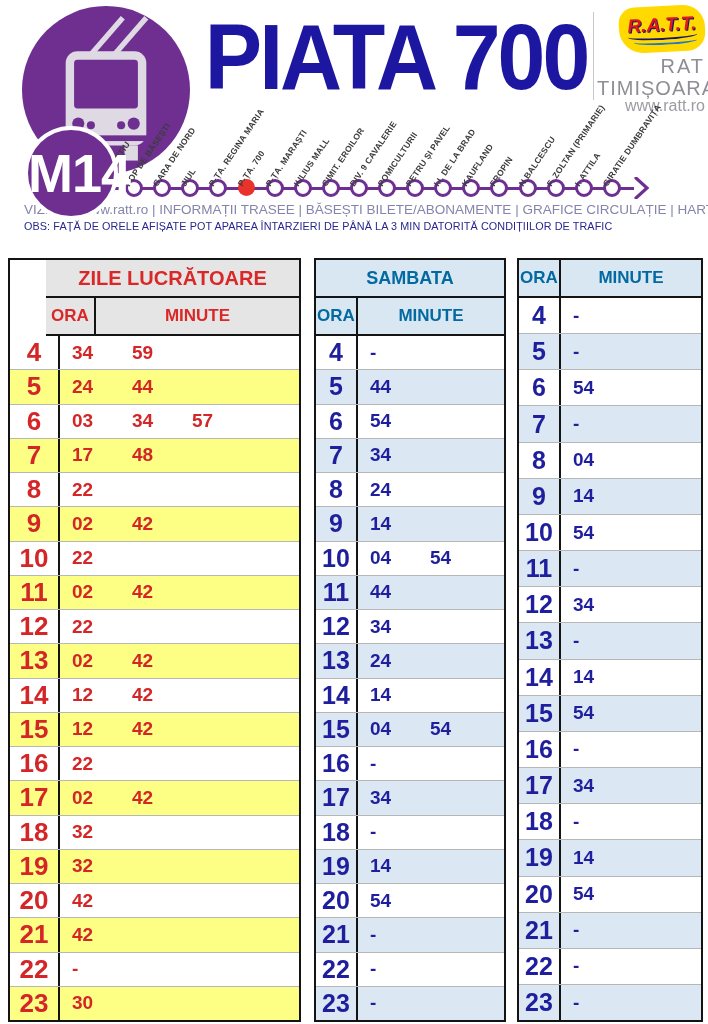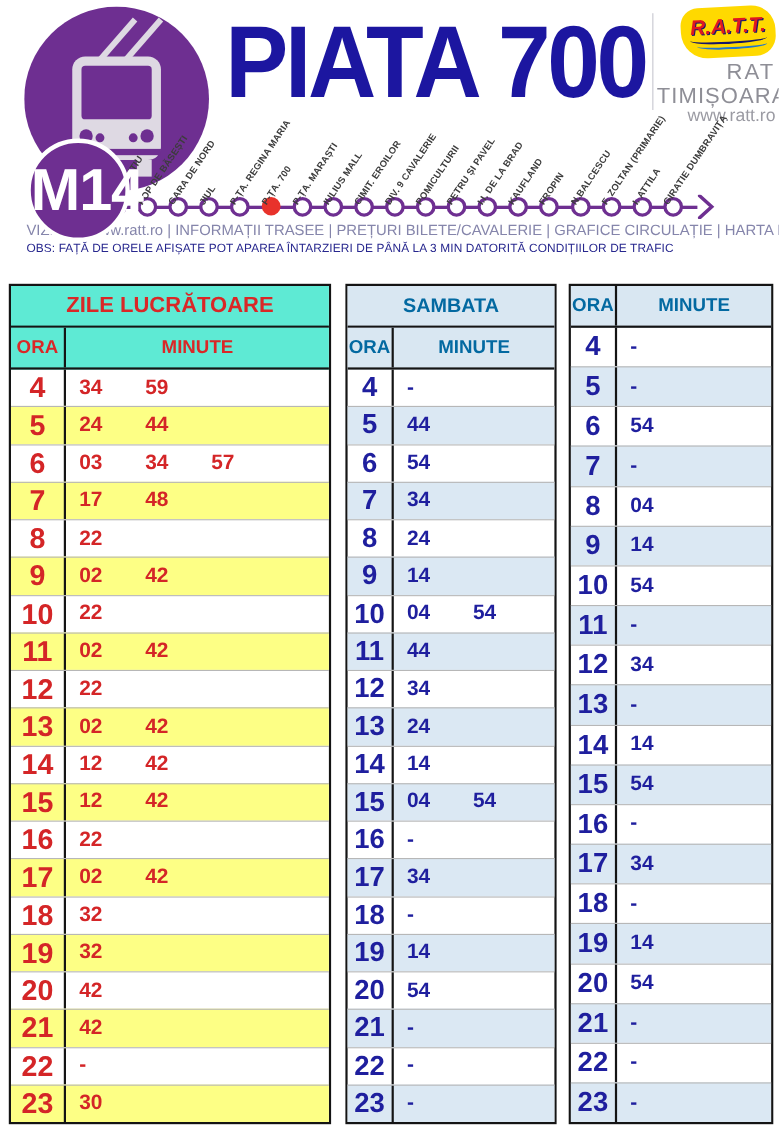--- a/index.html
+++ b/index.html
@@ -71,21 +71,21 @@
   .tt.t1{left:314px;width:192px;}
   .tt.t2{left:517px;width:186px;}
   .tt-title{
     height:36px;flex:none;border-bottom:2px solid #141414;
     display:flex;align-items:center;justify-content:center;font-weight:bold;font-size:20px;
   }
   .tt-head{height:36px;flex:none;border-bottom:2px solid #141414;display:flex;font-weight:bold;font-size:17px;}
   .h-ora{width:48px;flex:none;border-right:2px solid #141414;display:flex;align-items:center;justify-content:center;}
   .t1 .h-ora,.t2 .h-ora{width:40px;}
   .h-min{flex:1;display:flex;align-items:center;justify-content:center;}
-  .theme-yellow .tt-title,.theme-yellow .tt-head{background:#5eead4;color:#da2727;}
+  .theme-yellow .tt-title,.theme-yellow .tt-head{background:#e5e5e5;color:#da2727;margin-left:36px;}
   .theme-blue .tt-title,.theme-blue .tt-head{background:#d9e7f2;color:#0369a1;}
   .theme-blue .tt-title{font-size:18px;}
 
   .tt-body{flex:1;display:flex;flex-direction:column;}
   .row{flex:1;display:flex;border-top:1px solid #b7b7b7;min-height:0;}
   .row:first-child{border-top:none;}
   .c-hour{
     width:48px;flex:none;border-right:2px solid #141414;
     display:flex;align-items:center;justify-content:center;
     font-size:26px;font-weight:bold;
@@ -178,21 +178,21 @@
         <div class="stop-label" style="left: 524.5px;">N.BALCESCU</div>
         <div class="stop-dot" style="left: 546.6px;"></div>
         <div class="stop-label" style="left: 552.6px;">F. ZOLTAN (PRIMARIE)</div>
         <div class="stop-dot" style="left: 574.7px;"></div>
         <div class="stop-label" style="left: 580.7px;">I. ATTILA</div>
         <div class="stop-dot" style="left: 602.8px;"></div>
         <div class="stop-label" style="left: 608.8px;">GIRATIE DUMBRAVIȚA</div>
       </div>
   </div>
 
-  <div class="links" id="linksbar"><span class="link">VIZITAȚI www.ratt.ro</span><span class="sep"> | </span><span class="link">INFORMAȚII TRASEE</span><span class="sep"> | </span><span class="link">PREȚURI BILETE/CAVALERIE</span><span class="sep"> | </span><span class="link">GRAFICE CIRCULAȚIE</span><span class="sep"> | </span><span class="link">HARTA MTC</span></div>
+  <div class="links" id="linksbar"><span class="link">VIZITAȚI www.ratt.ro</span><span class="sep"> | </span><span class="link">INFORMAȚII TRASEE</span><span class="sep"> | </span><span class="link">BĂSEȘTI BILETE/ABONAMENTE</span><span class="sep"> | </span><span class="link">GRAFICE CIRCULAȚIE</span><span class="sep"> | </span><span class="link">HARTA MTC</span></div>
 
   <div class="obs">OBS: FAȚĂ DE ORELE AFIȘATE POT APAREA ÎNTARZIERI DE PÂNĂ LA 3 MIN DATORITĂ CONDIȚIILOR DE TRAFIC</div>
 
   <div class="tables">
 
     <section class="tt t0 theme-yellow">
       <div class="tt-title">ZILE LUCRĂTOARE</div>
       <div class="tt-head">
         <div class="h-ora">ORA</div>
         <div class="h-min">MINUTE</div>

